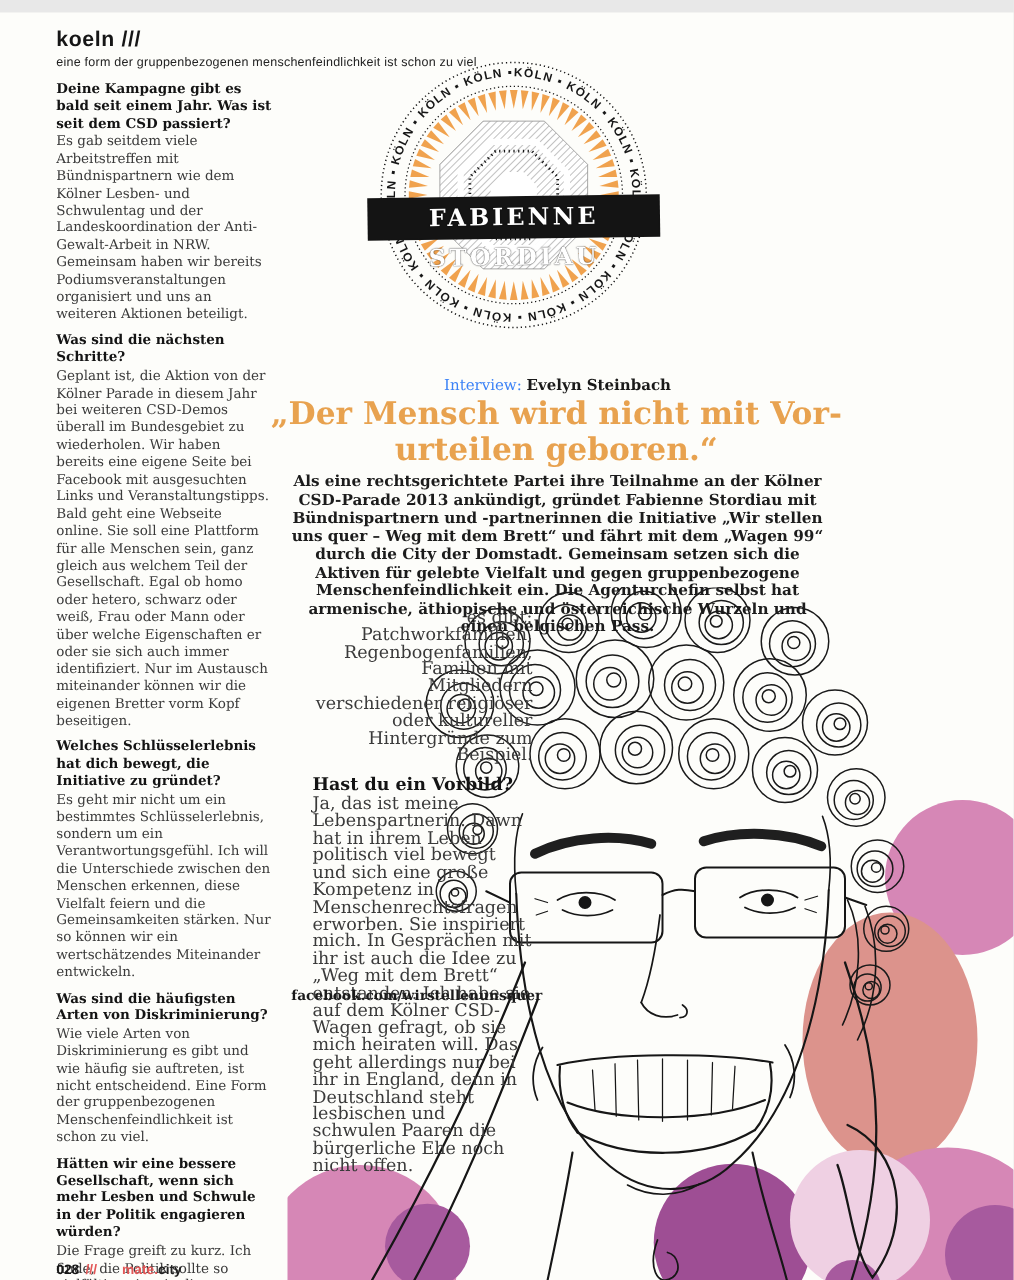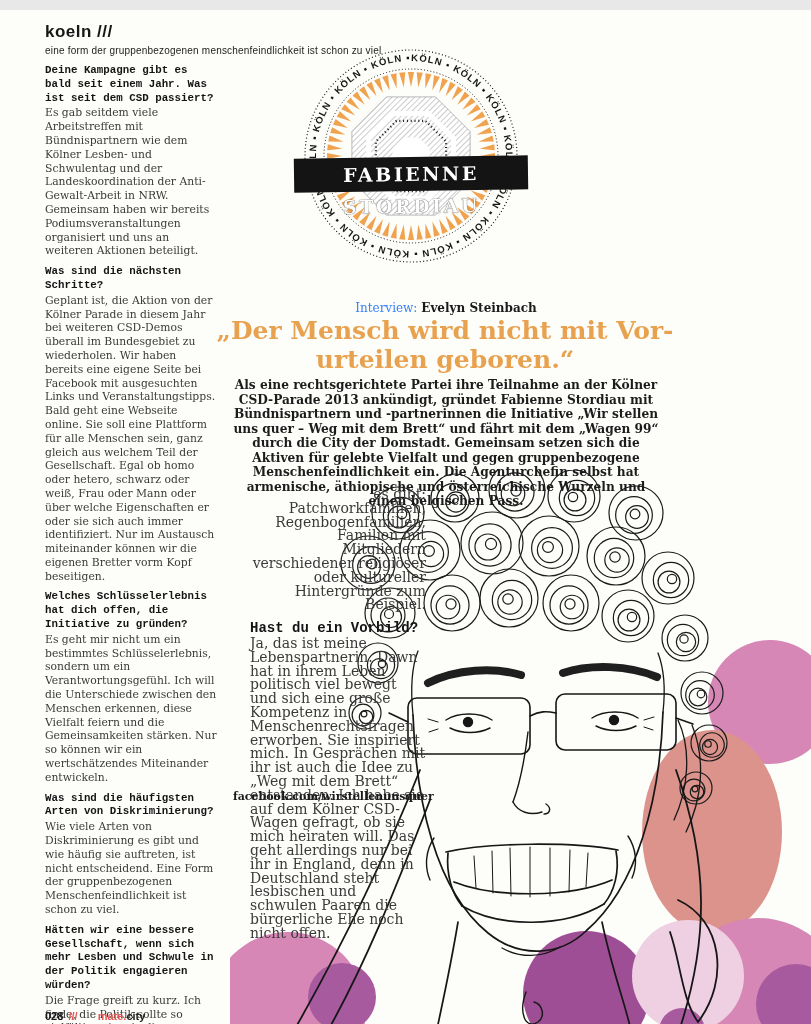--- a/index.html
+++ b/index.html
@@ -5,21 +5,21 @@
   html,body{margin:0;padding:0;background:#e8e8e8;}
   #page{position:relative;width:811px;height:1024px;background:#fdfdfa;overflow:hidden;
         font-family:"DejaVu Serif",serif;color:#2a2a2a;margin:10px auto;}
   
   #masthead{position:absolute;left:45px;top:12px;font-family:"Liberation Sans",sans-serif;}
   #city-title{font-size:17px;font-weight:bold;color:#161616;letter-spacing:.5px;}
   #tagline{font-size:10px;color:#222;margin-top:3px;letter-spacing:.2px;}
   
   #qa-left{position:absolute;left:45px;top:54px;width:172px;font-size:10.8px;line-height:13.8px;}
   .qa-block{margin-bottom:7px;}
-  .q{font-weight:bold;color:#141414;text-align:left;margin:0 0 1px 0;font-family:Liberation Mono, monospace;}
+  .q{font-weight:bold;color:#141414;text-align:left;margin:0 0 1px 0;}
   .a{color:#3a3a3a;margin:0;}
   
   #stamp-wrap{position:absolute;left:301px;top:36px;width:220px;height:222px;}
   #name-banner{position:absolute;left:-6px;top:112px;width:232px;height:32px;background:#141414;
     color:#fff;font-family:"DejaVu Serif",serif;font-weight:bold;font-size:19px;letter-spacing:2.5px;
     text-align:center;line-height:32px;transform:rotate(-.8deg);
     box-shadow:0 0 0 1px #141414;text-shadow:0 0 1px #000;}
   
   #byline{position:absolute;left:232px;top:291px;width:428px;text-align:center;font-size:12px;}
   #byline .lbl{color:#3b82f6;}
@@ -147,21 +147,21 @@
   <div id="qa-left">
     <div class="qa-block">
       <p class="q">Deine Kampagne gibt es bald seit einem Jahr. Was ist seit dem CSD passiert?</p>
       <p class="a">Es gab seitdem viele Arbeitstreffen mit Bündnispartnern wie dem Kölner Lesben- und Schwulentag und der Landeskoordination der Anti-Gewalt-Arbeit in NRW. Gemeinsam haben wir bereits Podiumsveranstaltungen organisiert und uns an weiteren Aktionen beteiligt.</p>
     </div>
     <div class="qa-block">
       <p class="q">Was sind die nächsten Schritte?</p>
       <p class="a">Geplant ist, die Aktion von der Kölner Parade in diesem Jahr bei weiteren CSD-Demos überall im Bundesgebiet zu wiederholen. Wir haben bereits eine eigene Seite bei Facebook mit ausgesuchten Links und Veranstaltungstipps. Bald geht eine Webseite online. Sie soll eine Plattform für alle Menschen sein, ganz gleich aus welchem Teil der Gesellschaft. Egal ob homo oder hetero, schwarz oder weiß, Frau oder Mann oder über welche Eigenschaften er oder sie sich auch immer identifiziert. Nur im Austausch miteinander können wir die eigenen Bretter vorm Kopf beseitigen.</p>
     </div>
     <div class="qa-block">
-      <p class="q">Welches Schlüsselerlebnis hat dich offen, die Initiative zu gründen?</p>
+      <p class="q">Welches Schlüsselerlebnis hat dich bewegt, die Initiative zu gründet?</p>
       <p class="a">Es geht mir nicht um ein bestimmtes Schlüsselerlebnis, sondern um ein Verantwortungsgefühl. Ich will die Unterschiede zwischen den Menschen erkennen, diese Vielfalt feiern und die Gemeinsamkeiten stärken. Nur so können wir ein wertschätzendes Miteinander entwickeln.</p>
     </div>
     <div class="qa-block">
       <p class="q">Was sind die häufigsten Arten von Diskriminierung?</p>
       <p class="a">Wie viele Arten von Diskriminierung es gibt und wie häufig sie auftreten, ist nicht entscheidend. Eine Form der gruppenbezogenen Menschenfeindlichkeit ist schon zu viel.</p>
     </div>
     <div class="qa-block">
       <p class="q">Hätten wir eine bessere Gesellschaft, wenn sich mehr Lesben und Schwule in der Politik engagieren würden?</p>
       <p class="a">Die Frage greift zu kurz. Ich finde, die Politik sollte so vielfältig sein wie die Bürgerinnen und Bürger in der Gesellschaft.</p>
     </div>

